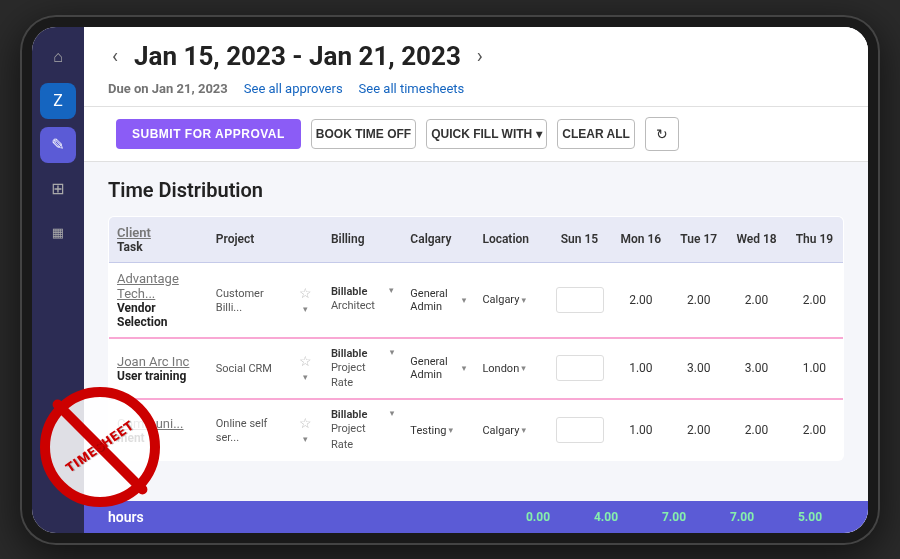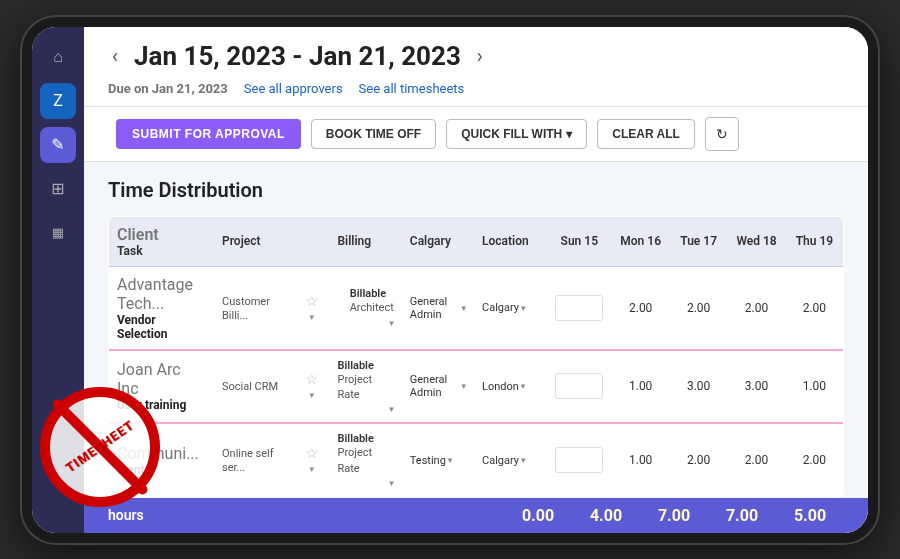--- a/index.html
+++ b/index.html
@@ -134,21 +134,21 @@
       font-weight: 700;
       font-size: 12px;
       cursor: pointer;
       letter-spacing: 0.5px;
       margin-left: 8px;
     }
     .btn-secondary {
       background: #fff;
       color: #333;
       border: 1.5px solid #bbb;
-      padding: 7px 14px;
+      padding: 7px 4px;
       border-radius: 4px;
       font-weight: 600;
       font-size: 12px;
       cursor: pointer;
       display: flex;
       align-items: center;
       gap: 4px;
     }
     .btn-icon {
       background: #fff;
@@ -204,23 +204,24 @@
     }
     .time-table tbody tr:last-child {
       border-bottom: none;
     }
     .time-table tbody td {
       padding: 8px 8px;
       vertical-align: middle;
       color: #333;
     }
     .client-label {
-      font-size: 16px;
+      font-size: 13px;
       color: #777;
       display: block;
+      text-decoration: underline;
     }
     .task-label {
       font-weight: 700;
       font-size: 12px;
       color: #222;
     }
     .project-label {
       font-size: 11px;
       color: #555;
     }
@@ -234,23 +235,22 @@
       color: #333;
       font-size: 11px;
     }
     .star-icon {
       color: #bbb;
       font-size: 14px;
       cursor: pointer;
     }
     .dropdown-cell {
       display: flex;
-      align-items: flex-end;
-      gap: 2px;
-      flex-direction: column;
+      align-items: flex-start;
+      gap: 14px;
     }
     .dropdown-arrow {
       font-size: 9px;
       color: #888;
     }
     .activity-dropdown {
       display: flex;
       align-items: center;
       gap: 2px;
       font-size: 11px;
@@ -290,23 +290,23 @@
       font-weight: 600;
       color: #fff;
       width: 200px;
     }
     .footer-spacer {
       flex: 1;
     }
     .footer-hours {
       width: 68px;
       text-align: center;
-      font-size: 16px;
+      font-size: 12px;
       font-weight: 700;
-      color: #fef9c3;
+      color: #86efac;
     }
     
     .watermark-overlay {
       position: absolute;
       bottom: 28px;
       left: 20px;
       width: 130px;
       height: 130px;
       z-index: 10;
       pointer-events: none;

